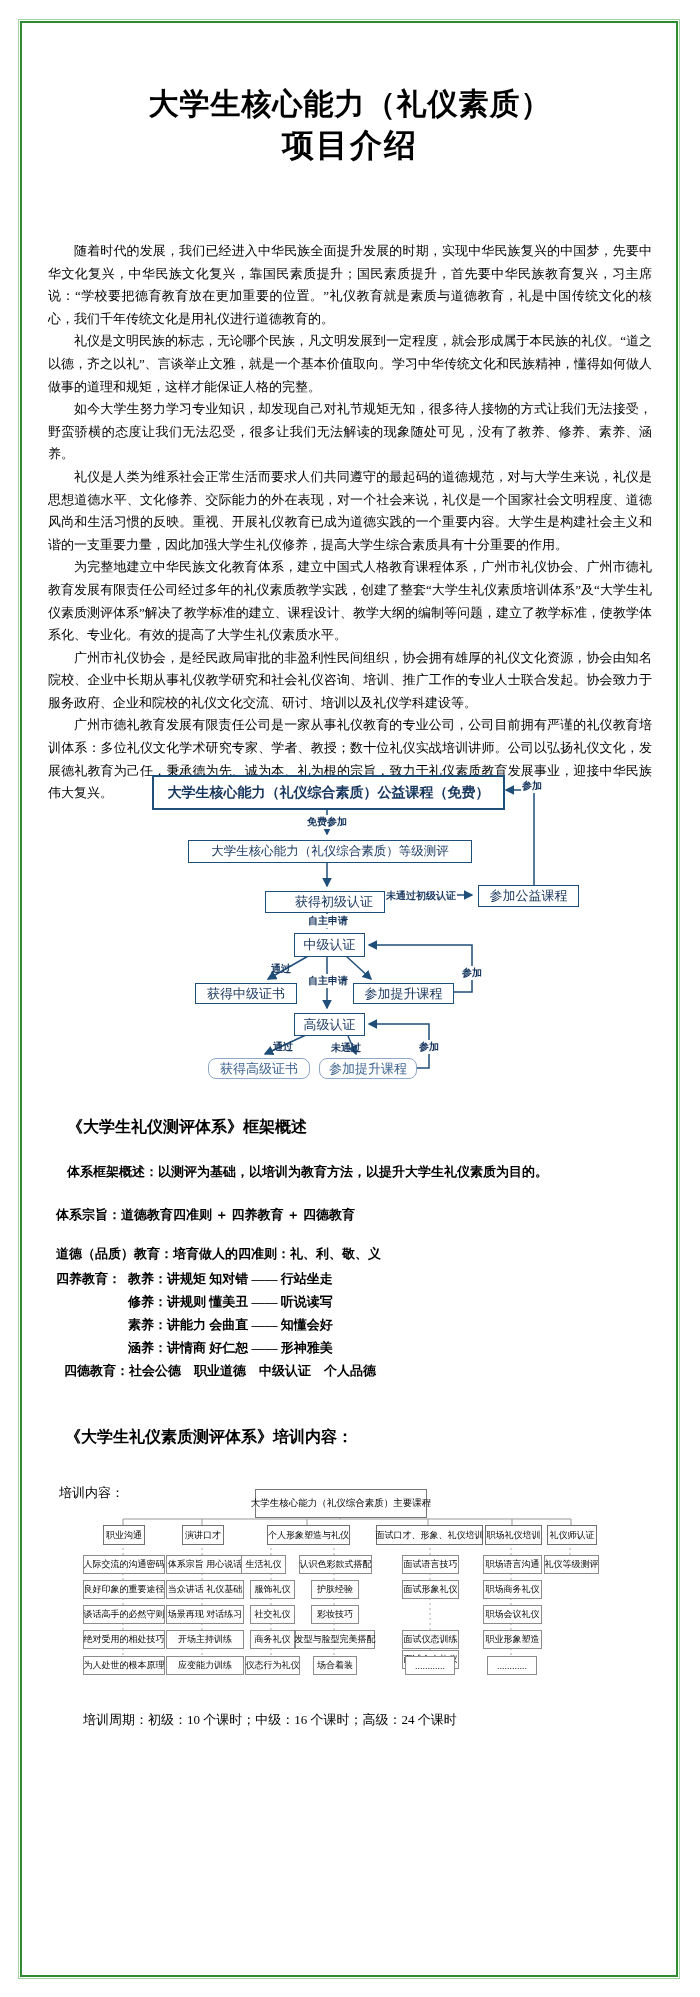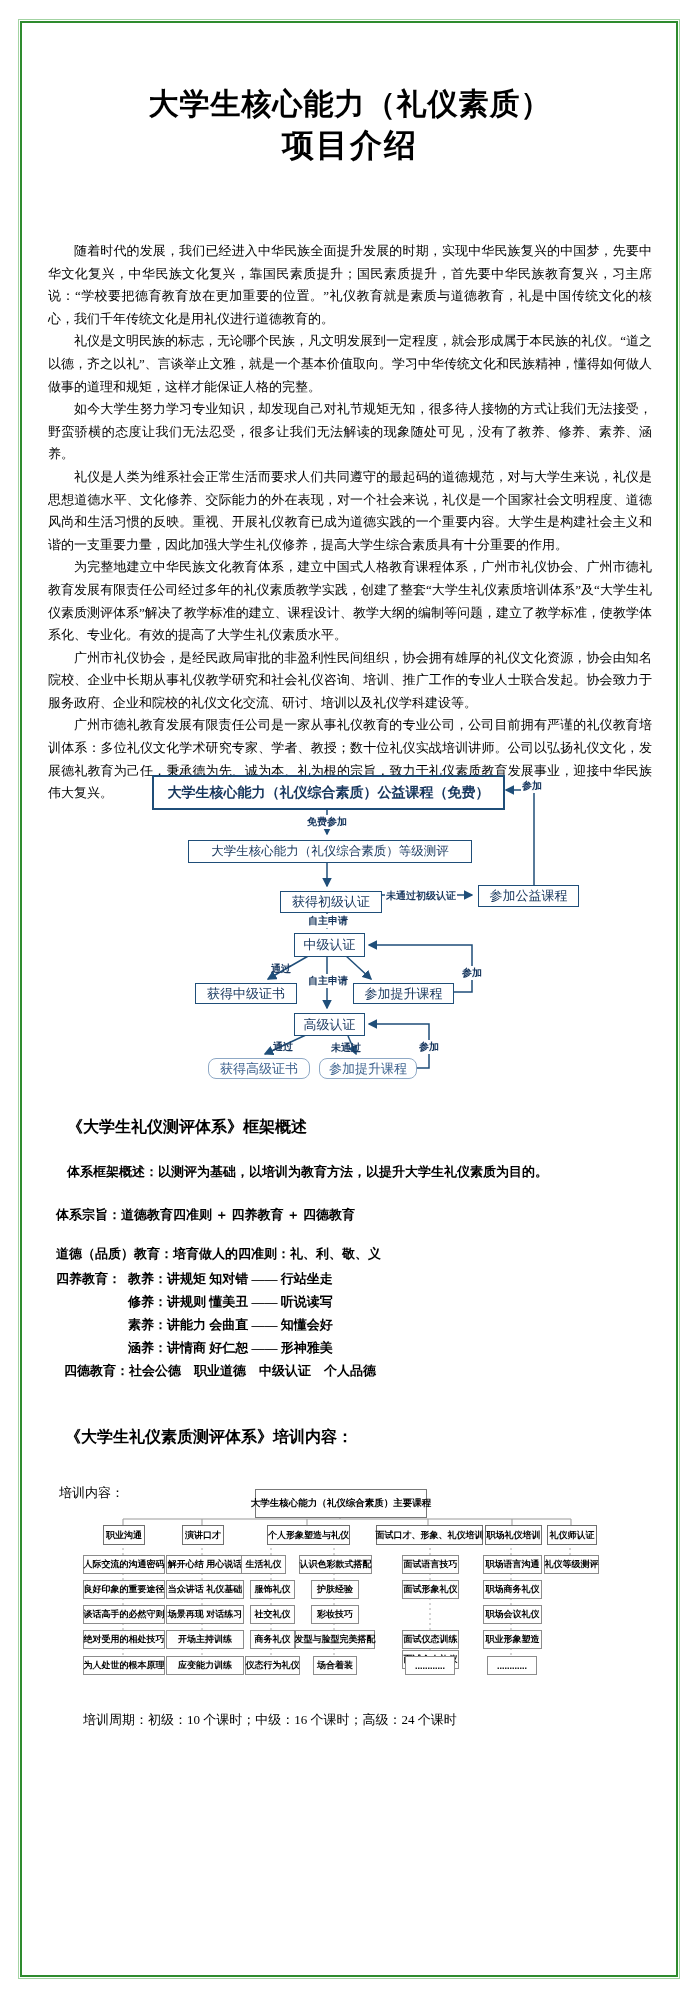--- a/index.html
+++ b/index.html
@@ -20,21 +20,21 @@
   .fc-light{border-color:#8fa9c6;color:#3d628e;border-radius:8px;}
   .fc-label{position:absolute;z-index:3;font-family:"Liberation Sans","DejaVu Sans",sans-serif;
             font-size:10px;font-weight:bold;color:#17365d;background:#fff;padding:0 1px;white-space:nowrap;}
   .fc-label.nobg{background:transparent;}
   
   .h-sans{font-family:"Liberation Sans","DejaVu Sans",sans-serif;font-weight:bold;font-size:16px;white-space:nowrap;}
   .fw-line{font-size:13px;font-weight:bold;white-space:nowrap;}
   
   .tr-box{position:absolute;z-index:2;display:flex;align-items:center;justify-content:center;
           background:#fff;border:1px solid #8c8c8c;color:#000;white-space:nowrap;
-          font-family:"Liberation Sans","DejaVu Sans",sans-serif;font-weight:bold;font-size:9px;}
+          font-family:"Liberation Sans","DejaVu Sans",sans-serif;font-weight:normal;font-size:9px;}
   .tr-root{font-size:9.5px;border-color:#777;}
   .tr-hdr{border-color:#707070;}
   .plain{font-size:13px;white-space:nowrap;}
 </style>
 </head>
 <body>
 
 <div class="page">
   <div class="frame"></div>
 
@@ -88,21 +88,21 @@
       <path d="M271,1543 V1656"></path>
       <path d="M334,1543 V1656"></path>
       <path d="M430,1543 V1656"></path>
       <path d="M511,1543 V1656"></path>
       <path d="M570,1543 V1555"></path>
     </g>
   </svg>
 
   <div class="fc-box fc-top" style="left:152px;top:775px;width:349px;height:31px;">大学生核心能力（礼仪综合素质）公益课程（免费）</div>
   <div class="fc-box" style="left:188px;top:840px;width:282px;height:21px;font-size:12.5px;">大学生核心能力（礼仪综合素质）等级测评</div>
-  <div class="fc-box" style="left:280px;top:891px;width:100px;height:20px;">获得初级认证</div>
+  <div class="fc-box" style="left:265px;top:891px;width:100px;height:20px;padding-left:18px;">获得初级认证</div>
   <div class="fc-box" style="left:478px;top:885px;width:99px;height:20px;">参加公益课程</div>
   <div class="fc-box" style="left:294px;top:933px;width:69px;height:22px;">中级认证</div>
   <div class="fc-box" style="left:195px;top:983px;width:100px;height:19px;">获得中级证书</div>
   <div class="fc-box" style="left:353px;top:983px;width:99px;height:19px;">参加提升课程</div>
   <div class="fc-box" style="left:294px;top:1013px;width:69px;height:21px;">高级认证</div>
   <div class="fc-box fc-light" style="left:208px;top:1058px;width:100px;height:19px;">获得高级证书</div>
   <div class="fc-box fc-light" style="left:319px;top:1058px;width:96px;height:19px;">参加提升课程</div>
 
   <div class="fc-label" style="left:521px;top:779px;">参加</div>
   <div class="fc-label" style="left:306px;top:815px;">免费参加</div>
@@ -136,21 +136,21 @@
   <div class="tr-box tr-hdr" style="left:376px;top:1525px;width:105px;height:18px;">面试口才、形象、礼仪培训</div>
   <div class="tr-box tr-hdr" style="left:485px;top:1525px;width:55px;height:18px;">职场礼仪培训</div>
   <div class="tr-box tr-hdr" style="left:547px;top:1525px;width:48px;height:18px;">礼仪师认证</div>
 
   <div class="tr-box" style="left:83px;top:1555px;width:80px;height:17px;">人际交流的沟通密码</div>
   <div class="tr-box" style="left:83px;top:1580px;width:80px;height:17px;">良好印象的重要途径</div>
   <div class="tr-box" style="left:83px;top:1605px;width:80px;height:17px;">谈话高手的必然守则</div>
   <div class="tr-box" style="left:83px;top:1630px;width:80px;height:17px;">绝对受用的相处技巧</div>
   <div class="tr-box" style="left:83px;top:1656px;width:80px;height:17px;">为人处世的根本原理</div>
 
-  <div class="tr-box" style="left:166px;top:1555px;width:76px;height:17px;">解开心结 用心说话</div>
+  <div class="tr-box" style="left:166px;top:1555px;width:76px;height:17px;">体系宗旨 用心说话</div>
   <div class="tr-box" style="left:166px;top:1580px;width:76px;height:17px;">当众讲话 礼仪基础</div>
   <div class="tr-box" style="left:166px;top:1605px;width:76px;height:17px;">场景再现 对话练习</div>
   <div class="tr-box" style="left:166px;top:1630px;width:76px;height:17px;">开场主持训练</div>
   <div class="tr-box" style="left:166px;top:1656px;width:76px;height:17px;">应变能力训练</div>
 
   <div class="tr-box" style="left:241px;top:1555px;width:43px;height:17px;">生活礼仪</div>
   <div class="tr-box" style="left:250px;top:1580px;width:43px;height:17px;">服饰礼仪</div>
   <div class="tr-box" style="left:250px;top:1605px;width:43px;height:17px;">社交礼仪</div>
   <div class="tr-box" style="left:250px;top:1630px;width:43px;height:17px;">商务礼仪</div>
   <div class="tr-box" style="left:245px;top:1656px;width:53px;height:17px;">仪态行为礼仪</div>

